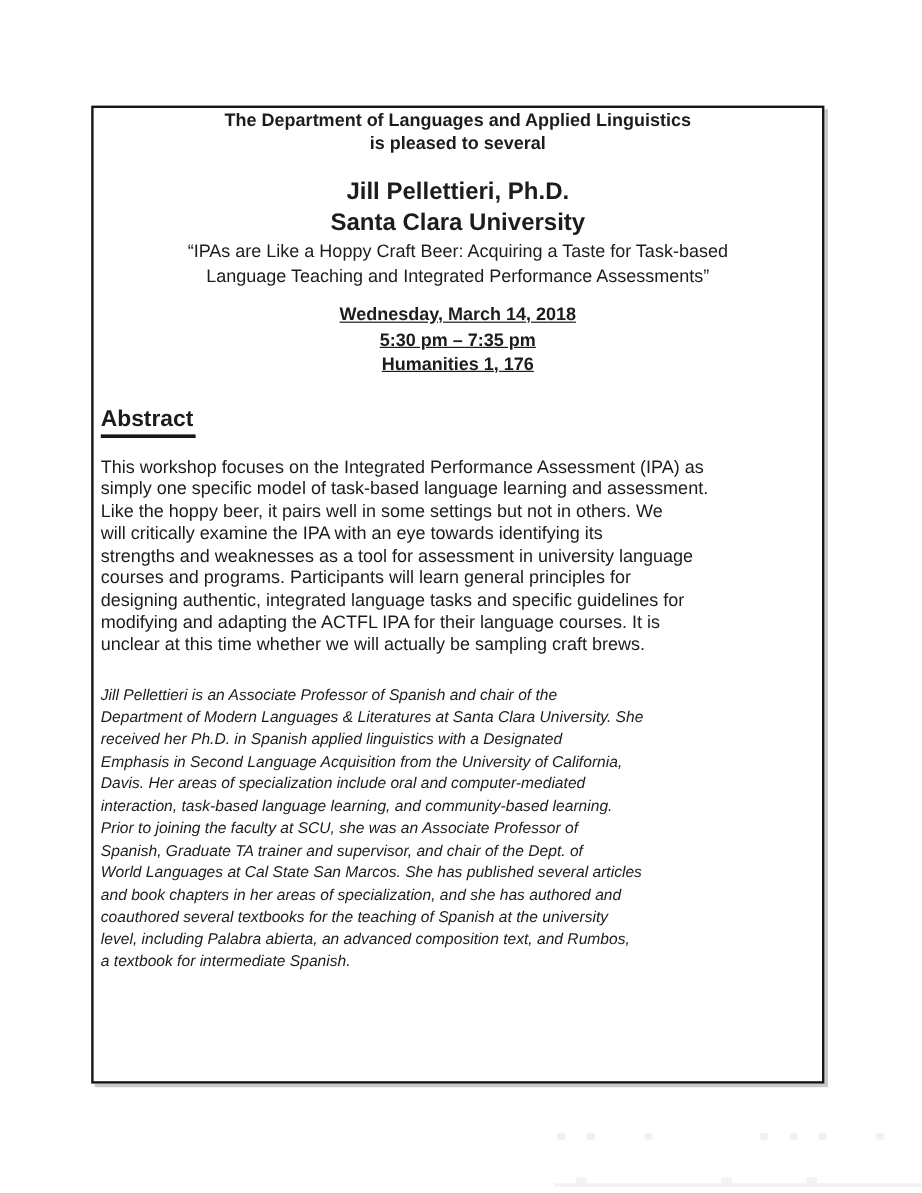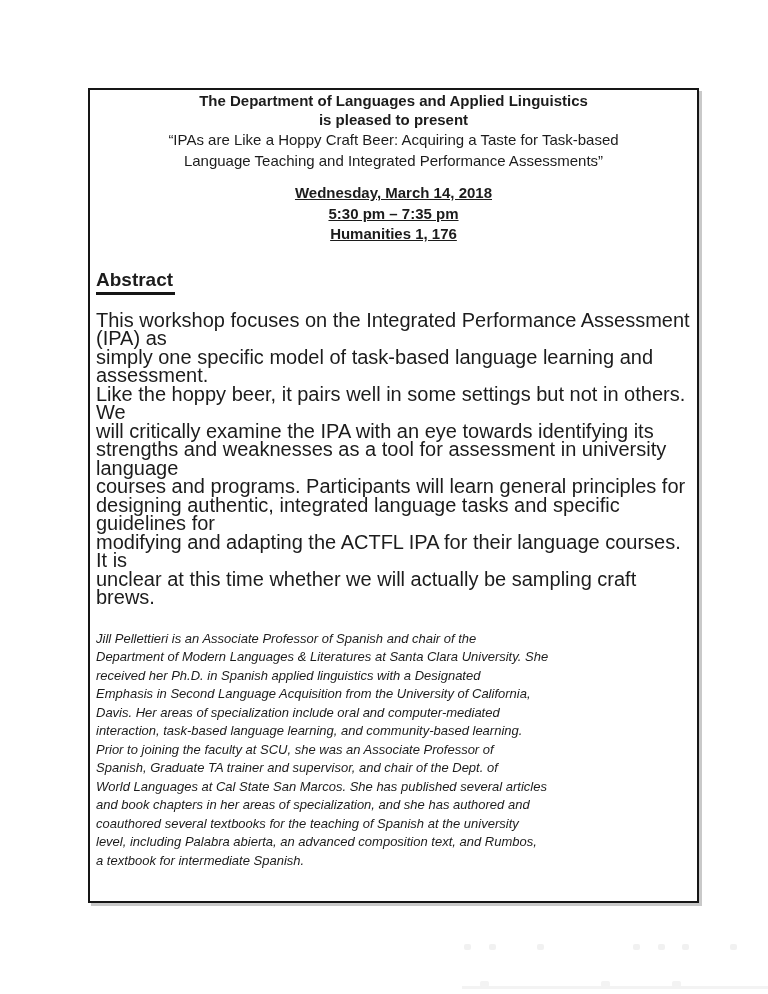--- a/index.html
+++ b/index.html
@@ -12,21 +12,21 @@
     width: 768px;
     height: 994px;
     background: #ffffff;
     overflow: hidden;
     font-family: "Liberation Sans", "DejaVu Sans", sans-serif;
     color: #1c1c1c;
     -webkit-font-smoothing: antialiased;
   }
   .frame {
     position: absolute;
-    left: 88px;
+    left: 76px;
     top: 88px;
     width: 595px;
     height: 811px;
     border: 2px solid #161616;
     box-shadow: 3px 3px 0 #c9c9c9;
     padding: 0 6px;
     box-sizing: content-box;
     background: #ffffff;
   }
   .centered { text-align: center; }
@@ -60,21 +60,21 @@
     font-size: 19px;
     line-height: 22px;
     font-weight: bold;
     border-bottom: 3px solid #161616;
     padding-bottom: 1px;
     padding-right: 2px;
     text-align: center;
   }
   .body-para {
     margin-top: 16px;
-    font-size: 20px;
+    font-size: 15px;
     line-height: 18.5px;
     white-space: pre-line;
   }
   .bio-para {
     margin-top: 23px;
     font-size: 13px;
     line-height: 18.5px;
     font-style: italic;
     white-space: pre-line;
   }
@@ -96,23 +96,27 @@
 </style>
 </head>
 <body>
 
 <div class="page">
 
   <div class="frame">
 
     <div class="centered intro">
       <div>The Department of Languages and Applied Linguistics</div>
-      <div>is pleased to present</div>
+      <div>is pleased to several</div>
     </div>
 
+    <div class="centered speaker">
+      <div>Jill Pellettieri, Ph.D.</div>
+      <div>Santa Clara University</div>
+    </div>
 
     <div class="centered talk-title">“IPAs are Like a Hoppy Craft Beer: Acquiring a Taste for Task-based
 Language Teaching and Integrated Performance Assessments”</div>
 
     <div class="centered event">
       <div>Wednesday, March 14, 2018</div>
       <div>5:30 pm – 7:35 pm</div>
       <div>Humanities 1, 176</div>
     </div>
 

